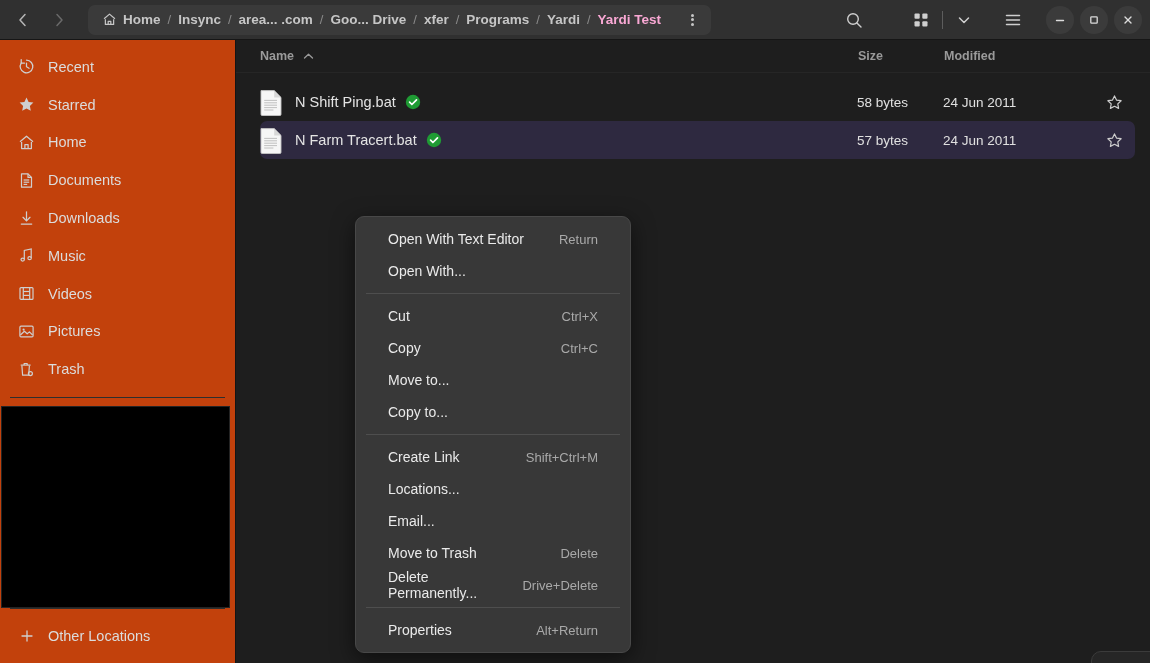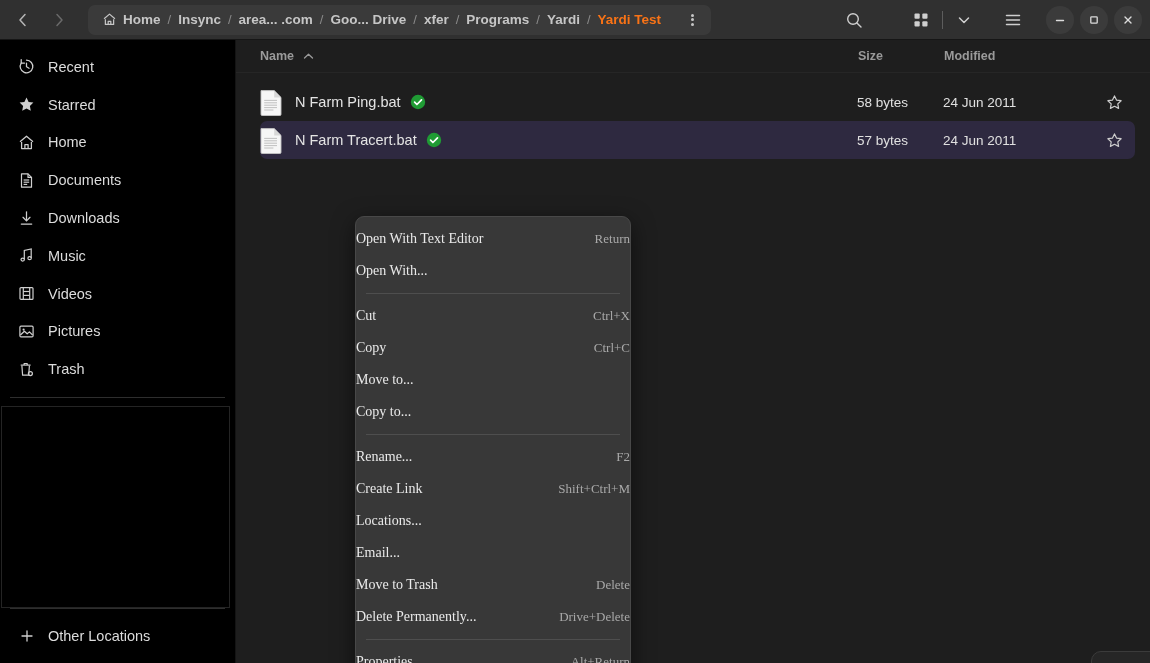--- a/index.html
+++ b/index.html
@@ -36,21 +36,21 @@
     border-radius: 7px;
     display: flex; align-items: center;
     padding: 0 2px 0 8px;
   }
   .crumb {
     display: flex; align-items: center; gap: 6px;
     padding: 0 6px; height: 26px;
     color: #c6c6c6; font-size: 13.5px; font-weight: 700;
     cursor: pointer; white-space: nowrap;
   }
-  .crumb.current { color: #f97316; }
+  .crumb.current { color: #f9a8d4; }
   .crumb-sep { color: #8a8a8a; font-size: 13px; padding: 0 1px; user-select: none; }
   .home-ico { width: 15px; height: 15px; display: block; }
   .kebab {
     width: 30px; height: 26px; margin-left: 10px; margin-right: 2px;
     display: flex; align-items: center; justify-content: center;
     border-radius: 5px; cursor: pointer;
   }
   .kebab i { display: block; width: 3px; height: 3px; border-radius: 50%; background: #c6c6c6; margin: 1.5px 0; }
 
   .hdr-right { margin-left: auto; display: flex; align-items: center; padding-right: 8px; gap: 1px; }
@@ -68,21 +68,21 @@
     background: #3b3b3b; color: #dcdcdc;
     display: flex; align-items: center; justify-content: center;
     cursor: pointer;
   }
 
   
   .body { flex: 1; display: flex; min-height: 0; position: relative; }
 
   
   .sidebar {
-    width: 236px; min-width: 236px; background: #000000;
+    width: 236px; min-width: 236px; background: #c2410c;
     border-right: 1px solid #141414;
     display: flex; flex-direction: column;
     padding-top: 8px;
   }
   .side-item {
     display: flex; align-items: center; gap: 13px;
     height: 38px; margin: 0 8px; padding: 0 10px;
     border-radius: 6px; cursor: pointer;
     color: #dcdcdc; font-size: 14.5px;
   }
@@ -132,22 +132,22 @@
     position: absolute; left: 355px; top: 176px; width: 276px;
     background: #383838;
     border: 1px solid #484848;
     border-radius: 9px;
     padding: 6px 0;
     box-shadow: 0 6px 22px rgba(0,0,0,0.55);
     z-index: 40;
   }
   .mi {
     display: flex; align-items: center;
-    height: 32px; padding: 0 0;
-    color: #eaeaea; font-size: 14px; cursor: pointer; font-family: Liberation Serif, serif;
+    height: 32px; padding: 0 32px;
+    color: #eaeaea; font-size: 14px; cursor: pointer;
   }
   .mi .accel { margin-left: auto; color: #a9a9a9; font-size: 13px; padding-left: 16px; }
   .msep { height: 1px; background: #4e4e4e; margin: 6px 10px; }
 
   
   .bottom-float {
     position: absolute; left: 855px; bottom: -10px; width: 300px; height: 22px;
     background: #262626; border: 1px solid #3b3b3b;
     border-radius: 10px 10px 0 0;
     z-index: 30;
@@ -418,21 +418,21 @@
               <path d="M14.2 1.6 V8.4 H21 Z" fill="#d7d7d7"></path>
               <g stroke="#b9b9b9" stroke-width="0.9">
                   <path d="M4.2 11.4 H17"></path>
                   <path d="M4.2 13.8 H17"></path>
                   <path d="M4.2 16.2 H17"></path>
                   <path d="M4.2 18.6 H17"></path>
                   <path d="M4.2 21 H13.4"></path>
                 </g>
             </svg>
             <div class="fname">
-              <span>N Farm Ping.bat</span>
+              <span>N Shift Ping.bat</span>
               <svg class="sync-badge" viewBox="0 0 16 16">
                 <circle cx="8" cy="8" r="7.2" fill="#1f9b34"></circle>
                 <path d="M4.6 8.2 L6.9 10.5 L11.5 5.8" fill="none" stroke="#ffffff" stroke-width="1.7" stroke-linecap="round" stroke-linejoin="round"></path>
               </svg>
             </div>
           </div>
           <div class="cell-size">58 bytes</div>
           <div class="cell-mod">24 Jun 2011</div>
           <div class="cell-star">
             <svg width="17" height="17" viewBox="0 0 17 17" fill="none" stroke="currentColor" stroke-width="1.2" stroke-linejoin="round">
@@ -502,24 +502,20 @@
         <span class="accel"></span>
       </div>
       <div class="mi">
         <span>Copy to...</span>
         <span class="accel"></span>
       </div>
 
       <div class="msep"></div>
 
       <div class="mi">
-        <span>Rename...</span>
-        <span class="accel">F2</span>
-      </div>
-      <div class="mi">
         <span>Create Link</span>
         <span class="accel">Shift+Ctrl+M</span>
       </div>
       <div class="mi">
         <span>Locations...</span>
         <span class="accel"></span>
       </div>
       <div class="mi">
         <span>Email...</span>
         <span class="accel"></span>

